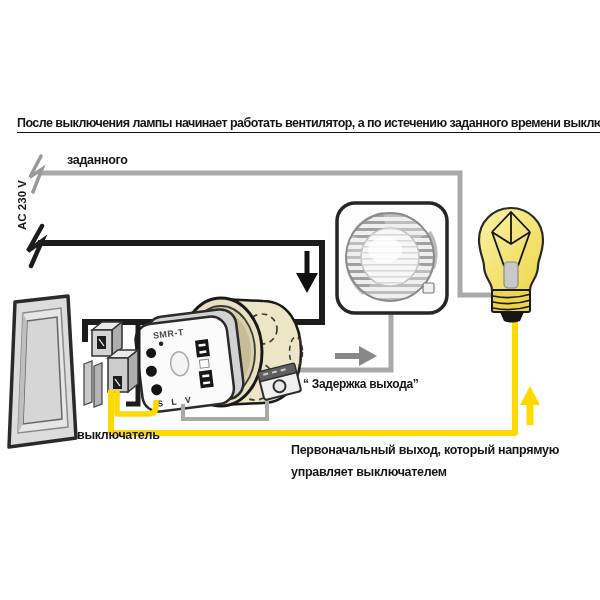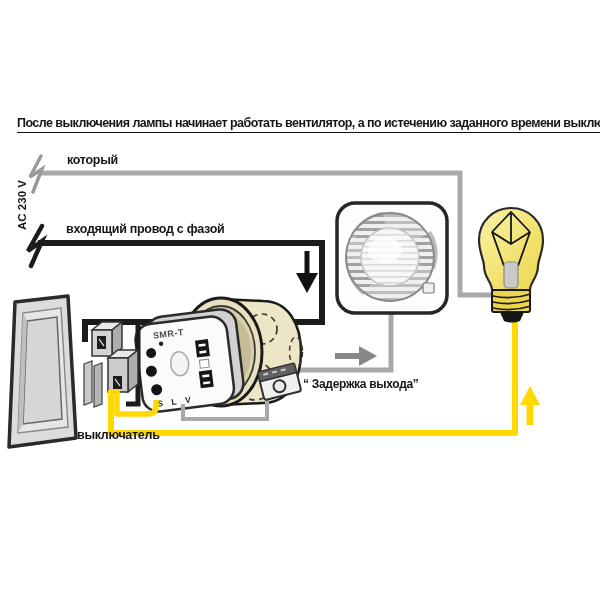--- a/index.html
+++ b/index.html
@@ -163,19 +163,22 @@
     <rect x="504" y="262" width="14" height="26" rx="4" fill="#c9c9c9" stroke="#8a8a8a" stroke-width="1.2"></rect>
     <rect x="492" y="290" width="38" height="22" rx="2" fill="#ecd44c" stroke="#1a1a1a" stroke-width="2"></rect>
     <path d="M493,296 Q512,300 531,294" fill="none" stroke="#1a1a1a" stroke-width="1.7"></path>
     <path d="M493,302 Q512,306 531,300" fill="none" stroke="#1a1a1a" stroke-width="1.7"></path>
     <path d="M493,308 Q512,312 531,306" fill="none" stroke="#1a1a1a" stroke-width="1.7"></path>
     <path d="M500,312 L524,312 L520,321 Q512,324 504,321 Z" fill="#151515"></path>
   </g>
 </svg>
 
 <div class="label title">После выключения лампы начинает работать вентилятор, а по истечению заданного времени выключится..</div>
-<div class="label lbl-neutral">который</div>
+<div class="label lbl-neutral">заданного</div>
 <div class="label lbl-ac">AC 230 V</div>
-<div class="label lbl-phase">входящий провод с фазой</div>
 <div class="label lbl-delay">“ Задержка выхода”</div>
 <div class="label lbl-switch">выключатель</div>
+<div class="label lbl-output">
+  <div>Первоначальный выход, который напрямую</div>
+  <div>управляет выключателем</div>
+</div>
 
 </div>
 
 </body></html>

